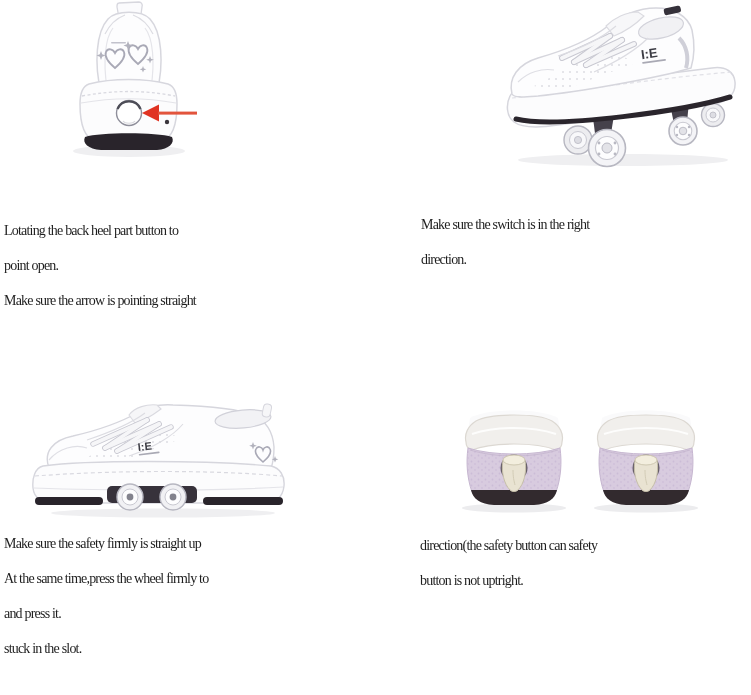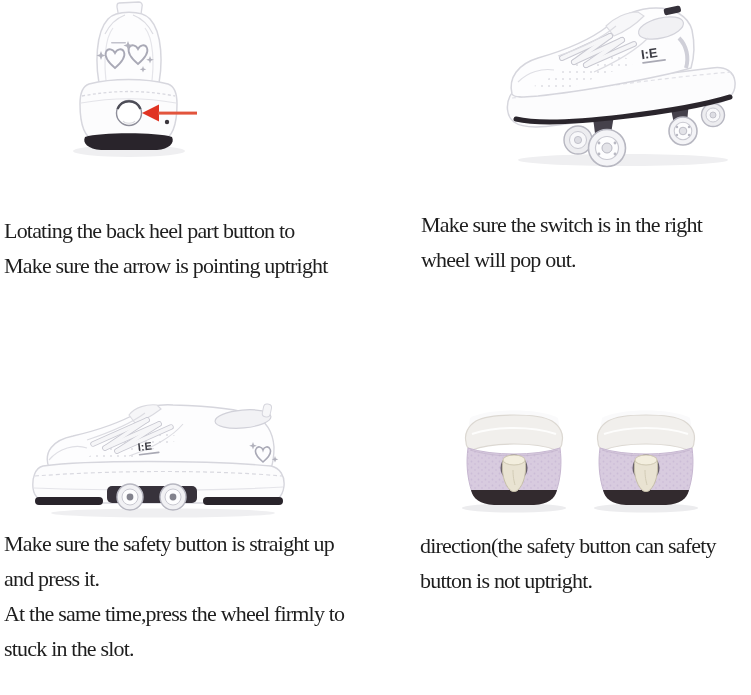--- a/index.html
+++ b/index.html
@@ -7,21 +7,21 @@
     position:relative;
     width:751px;height:695px;
     background:#ffffff;
     overflow:hidden;
     font-family:"Liberation Serif", serif;
   }
   .fig{position:absolute;margin:0;padding:0;}
   .fig svg{display:block;width:100%;height:100%;}
   .caption{
     position:absolute;
-    font-size:22px;
+    font-size:14px;
     line-height:35px;
     letter-spacing:-0.8px;
     color:#1e1e1e;
     white-space:nowrap;
   }
   .cap-line{height:35px;}
 </style>
 </head>
 <body>
 
@@ -147,26 +147,27 @@
         <circle cx="179" cy="127" r="1.2" fill="#b9b9c3"></circle>
           <circle cx="191" cy="127" r="1.2" fill="#b9b9c3"></circle>
         <circle cx="179" cy="135" r="1.2" fill="#b9b9c3"></circle>
           <circle cx="191" cy="135" r="1.2" fill="#b9b9c3"></circle>
       </g>
     </svg>
   </figure>
 
   <div class="caption" style="left:4px;top:213px;">
     <div class="cap-line">Lotating the back heel part button to</div>
-    <div class="cap-line">Make sure the arrow is pointing uptright</div>
+    <div class="cap-line">point open.</div>
+    <div class="cap-line">Make sure the arrow is pointing straight</div>
   </div>
 
   <div class="caption" style="left:421px;top:207px;">
     <div class="cap-line">Make sure the switch is in the right</div>
-    <div class="cap-line">wheel will pop out.</div>
+    <div class="cap-line">direction.</div>
   </div>
 
   <figure class="fig" style="left:25px;top:398px;width:270px;height:122px;">
     <svg viewBox="0 0 270 122">
       <defs>
         <pattern id="perfB" width="7" height="7" patternUnits="userSpaceOnUse">
           <circle cx="2" cy="2" r="1.1" fill="#dcdce2"></circle>
         </pattern>
       </defs>
       <ellipse cx="138" cy="115" rx="112" ry="4.5" fill="#efeff1"></ellipse>
@@ -264,23 +265,23 @@
         <g>
           <path d="M47,60 C45,72 48,84 54,90 C56,92 60,92 62,90 C68,84 71,72 69,60 C62,65 54,65 47,60 Z" fill="#e9e3d2" stroke="#c6bfa9" stroke-width="1"></path>
           <ellipse cx="58" cy="60" rx="11" ry="5" fill="#f3eede" stroke="#cfc8b2" stroke-width="1"></ellipse>
           <path d="M57,70 C57,77 58,81 59,85" fill="none" stroke="#cfc8b2" stroke-width="0.9"></path>
         </g>
       </g>
     </svg>
   </figure>
 
   <div class="caption" style="left:4px;top:526px;">
-    <div class="cap-line">Make sure the safety button is straight up</div>
+    <div class="cap-line">Make sure the safety firmly is straight up</div>
+    <div class="cap-line">At the same time,press the wheel firmly to</div>
     <div class="cap-line">and press it.</div>
-    <div class="cap-line">At the same time,press the wheel firmly to</div>
     <div class="cap-line">stuck in the slot.</div>
   </div>
 
   <div class="caption" style="left:420px;top:528px;">
     <div class="cap-line">direction(the safety button can safety</div>
     <div class="cap-line">button is not uptright.</div>
   </div>
 
 </div>
 

